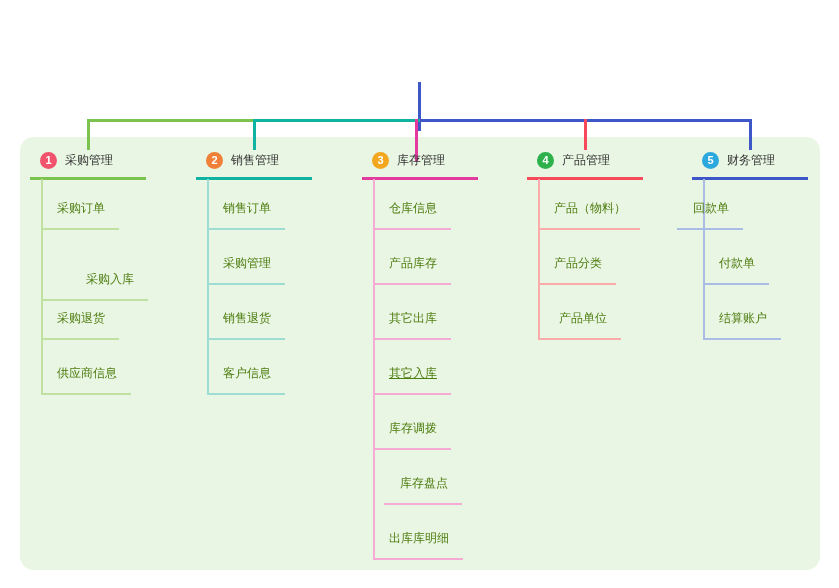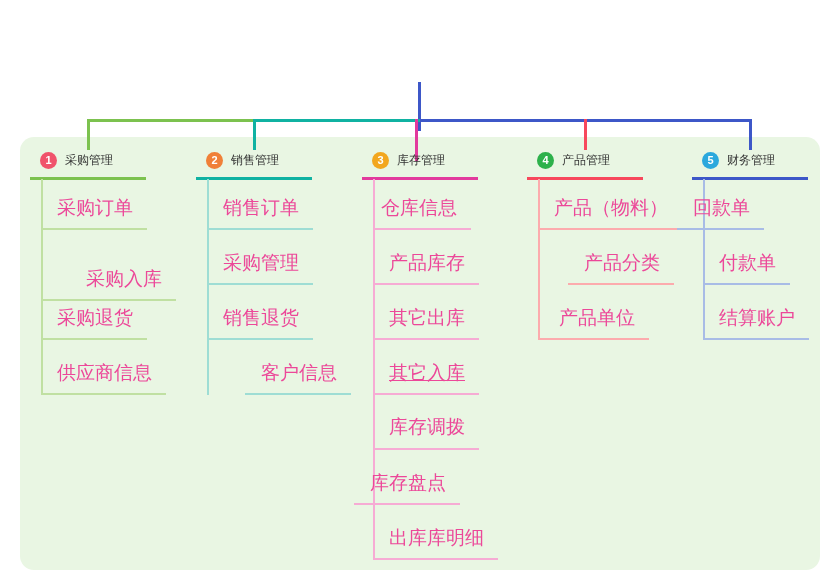--- a/index.html
+++ b/index.html
@@ -37,21 +37,21 @@
     color:#fff;font-size:11px;line-height:17px;text-align:center;font-weight:bold;
   }
   .branch-title{font-size:12px;color:#333;white-space:nowrap;line-height:20px;}
 
   
   .trunk{position:absolute;width:2px;}
 
   
   .child-node{
     position:absolute;white-space:nowrap;
-    font-size:19px;line-height:20px;color:#ec4899;
+    font-size:12px;line-height:20px;color:#4d7c0f;
     padding:0 14px 10px 16px;border-bottom:2px solid;
   }
 </style>
 </head>
 <body>
 
 <div id="canvas">
 
   <div class="panel"></div>
 
@@ -79,40 +79,40 @@
       <div class="child-node" style="left: 41px; top: 308px; border-bottom-color: rgb(192, 224, 162);">采购退货</div>
       <div class="child-node" style="left: 41px; top: 363px; border-bottom-color: rgb(192, 224, 162);">供应商信息</div>
       <div class="branch-header" style="left: 196px; border-bottom-color: rgb(16, 178, 162);">
         <span class="branch-badge" style="background: rgb(240, 128, 56);">2</span>
         <span class="branch-title">销售管理</span>
       </div>
       <div class="trunk" style="left: 207px; top: 179px; height: 216px; background: rgb(158, 221, 212);"></div>
       <div class="child-node" style="left: 207px; top: 198px; border-bottom-color: rgb(158, 221, 212);">销售订单</div>
       <div class="child-node" style="left: 207px; top: 253px; border-bottom-color: rgb(158, 221, 212);">采购管理</div>
       <div class="child-node" style="left: 207px; top: 308px; border-bottom-color: rgb(158, 221, 212);">销售退货</div>
-      <div class="child-node" style="left: 207px; top: 363px; border-bottom-color: rgb(158, 221, 212); margin-left: 38px;">客户信息</div>
+      <div class="child-node" style="left: 207px; top: 363px; border-bottom-color: rgb(158, 221, 212);">客户信息</div>
       <div class="branch-header" style="left: 362px; border-bottom-color: rgb(226, 58, 157);">
         <span class="branch-badge" style="background: rgb(242, 167, 31);">3</span>
         <span class="branch-title">库存管理</span>
       </div>
       <div class="trunk" style="left: 373px; top: 179px; height: 381px; background: rgb(246, 171, 212);"></div>
-      <div class="child-node" style="left: 373px; top: 198px; border-bottom-color: rgb(246, 171, 212); padding-left: 8px;">仓库信息</div>
+      <div class="child-node" style="left: 373px; top: 198px; border-bottom-color: rgb(246, 171, 212);">仓库信息</div>
       <div class="child-node" style="left: 373px; top: 253px; border-bottom-color: rgb(246, 171, 212);">产品库存</div>
       <div class="child-node" style="left: 373px; top: 308px; border-bottom-color: rgb(246, 171, 212);">其它出库</div>
       <div class="child-node" style="left: 373px; top: 363px; border-bottom-color: rgb(246, 171, 212); text-decoration: underline;">其它入库</div>
-      <div class="child-node" style="left: 373px; top: 418px; border-bottom-color: rgb(246, 171, 212); font-family: Liberation Mono, monospace;">库存调拨</div>
-      <div class="child-node" style="left: 354px; top: 473px; border-bottom-color: rgb(246, 171, 212);">库存盘点</div>
+      <div class="child-node" style="left: 373px; top: 418px; border-bottom-color: rgb(246, 171, 212);">库存调拨</div>
+      <div class="child-node" style="left: 384px; top: 473px; border-bottom-color: rgb(246, 171, 212);">库存盘点</div>
       <div class="child-node" style="left: 373px; top: 528px; border-bottom-color: rgb(246, 171, 212);">出库库明细</div>
       <div class="branch-header" style="left: 527px; border-bottom-color: rgb(247, 72, 92);">
         <span class="branch-badge" style="background: rgb(45, 177, 75);">4</span>
         <span class="branch-title">产品管理</span>
       </div>
       <div class="trunk" style="left: 538px; top: 179px; height: 161px; background: rgb(252, 171, 173);"></div>
       <div class="child-node" style="left: 538px; top: 198px; border-bottom-color: rgb(252, 171, 173);">产品（物料）</div>
-      <div class="child-node" style="left: 568px; top: 253px; border-bottom-color: rgb(252, 171, 173);">产品分类</div>
+      <div class="child-node" style="left: 538px; top: 253px; border-bottom-color: rgb(252, 171, 173);">产品分类</div>
       <div class="child-node" style="left: 538px; top: 308px; border-bottom-color: rgb(252, 171, 173); padding-left: 21px;">产品单位</div>
       <div class="branch-header" style="left: 692px; border-bottom-color: rgb(61, 87, 200);">
         <span class="branch-badge" style="background: rgb(43, 168, 221);">5</span>
         <span class="branch-title">财务管理</span>
       </div>
       <div class="trunk" style="left: 703px; top: 179px; height: 161px; background: rgb(168, 188, 230);"></div>
       <div class="child-node" style="left: 677px; top: 198px; border-bottom-color: rgb(168, 188, 230);">回款单</div>
       <div class="child-node" style="left: 703px; top: 253px; border-bottom-color: rgb(168, 188, 230);">付款单</div>
       <div class="child-node" style="left: 703px; top: 308px; border-bottom-color: rgb(168, 188, 230);">结算账户</div>
     </div>

